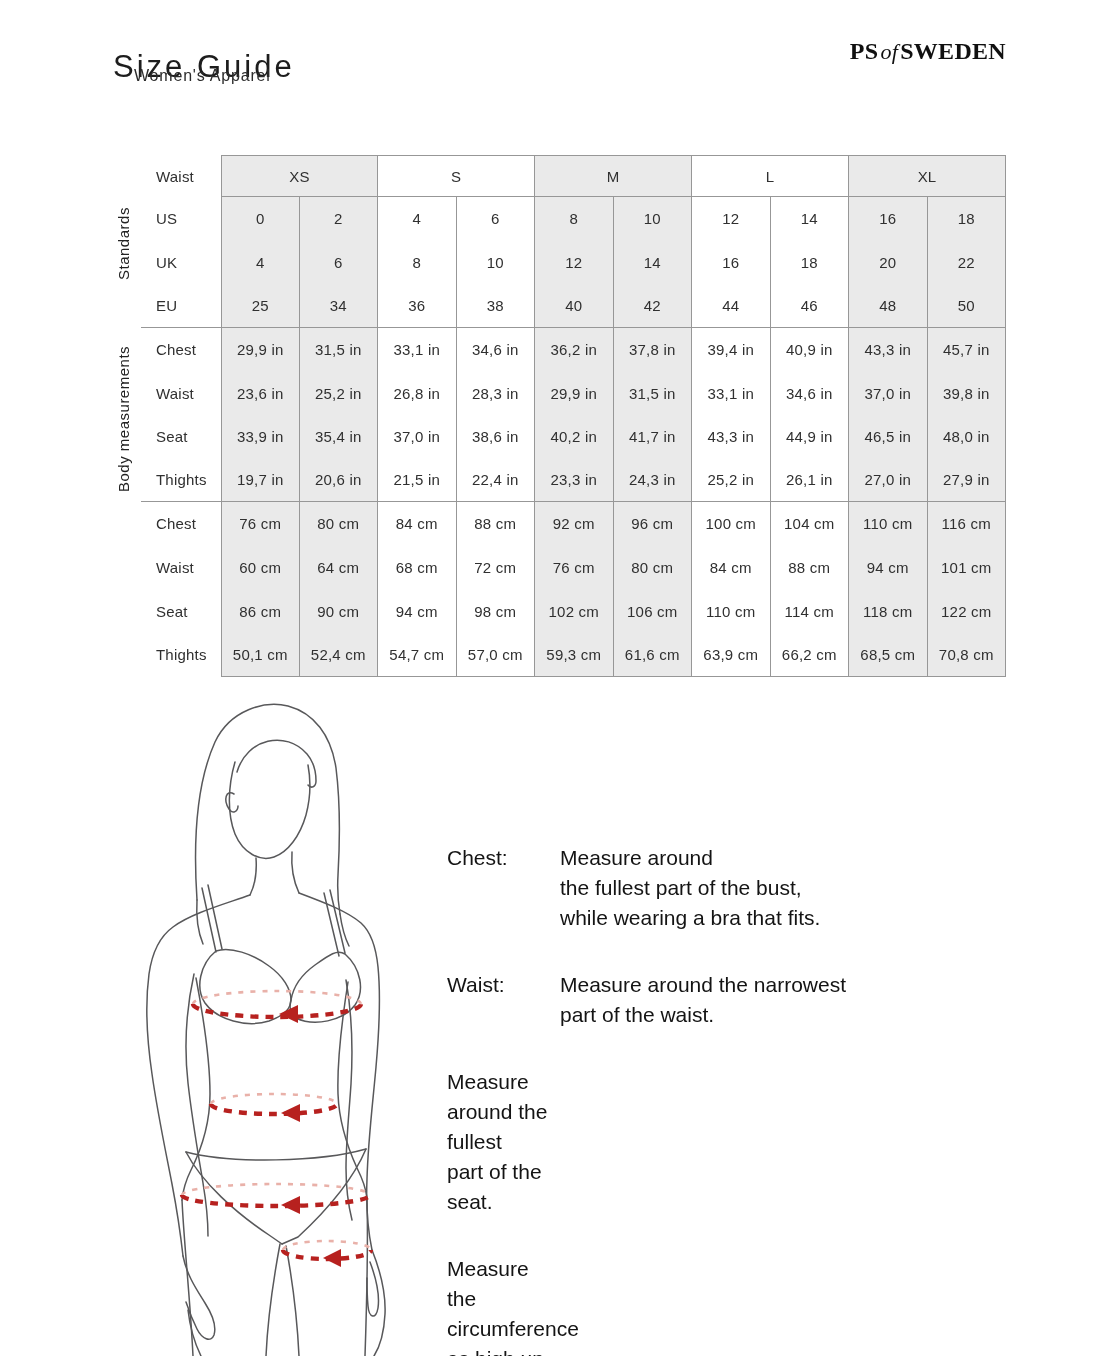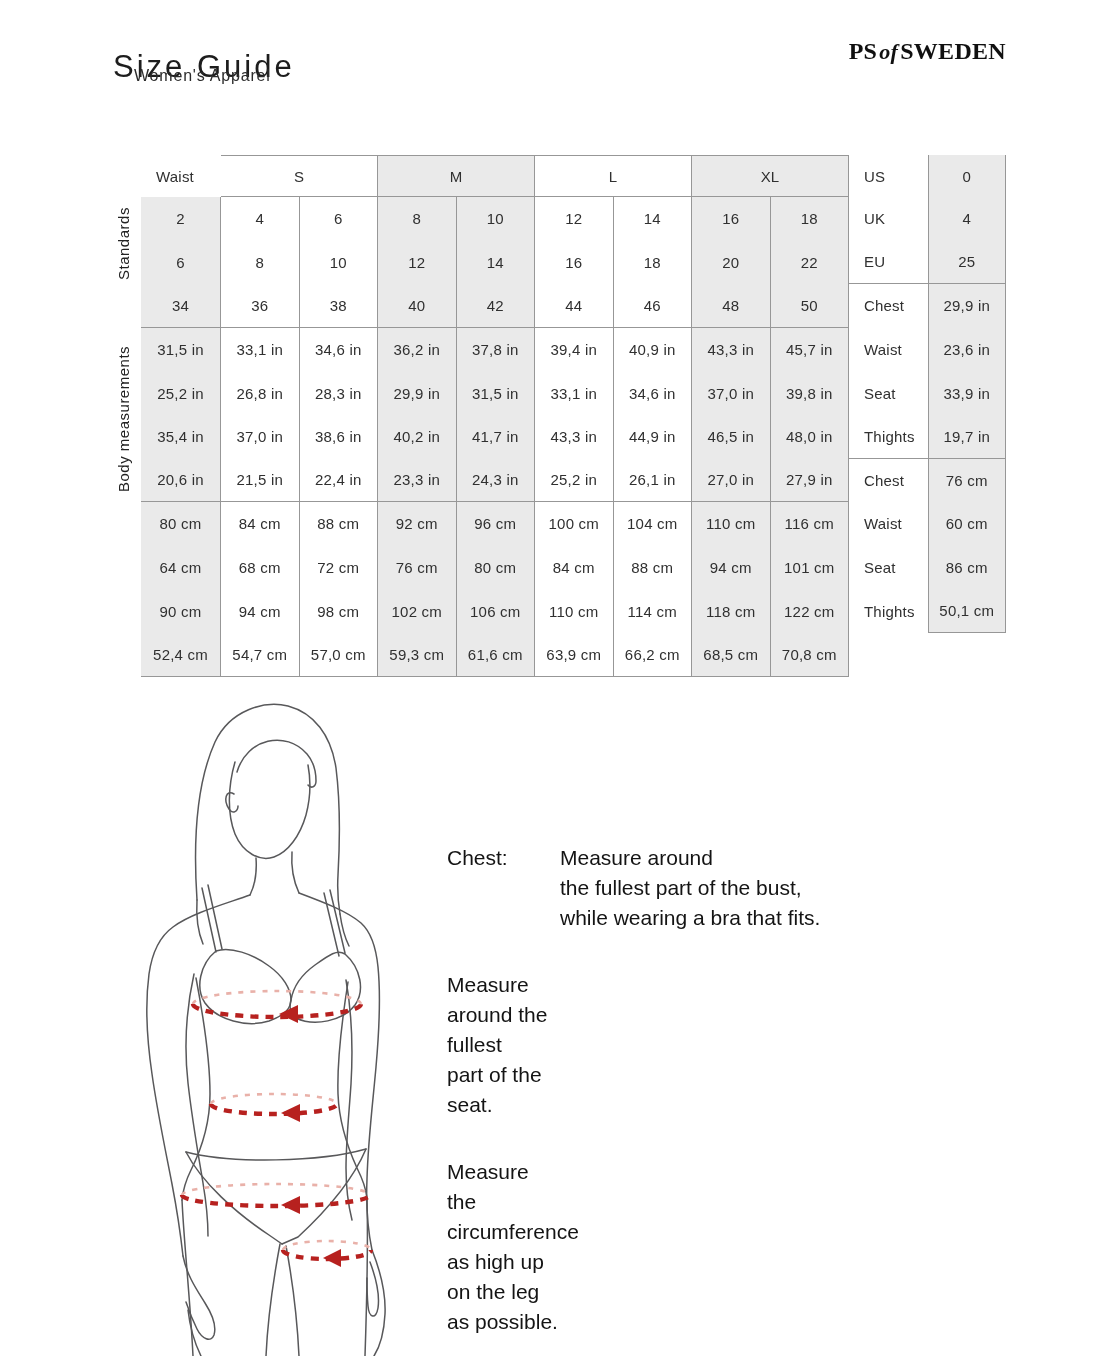--- a/index.html
+++ b/index.html
@@ -17,21 +17,21 @@
     background:#ffffff;
     font-family:"Liberation Sans", sans-serif;
     color:var(--txt);
   }
   
   #hdr-title{position:absolute;left:113px;top:28px;font-size:31px;font-weight:400;
     letter-spacing:3px;color:#1d1d1d;}
   #hdr-sub{position:absolute;left:114px;top:67px;font-size:16px;letter-spacing:.8px;color:#2c2c2c;margin-left:20px;}
   #brand{position:absolute;right:104px;top:38px;font-family:"Liberation Serif", serif;
     font-weight:700;font-size:24px;letter-spacing:.3px;color:#101010;white-space:nowrap;}
-  #brand .of{font-style:italic;font-weight:700;font-size:22px;margin:16px 2px;}
+  #brand .of{font-style:italic;font-weight:400;font-size:22px;margin:16px 2px;}
   
   #tablewrap{position:absolute;left:106px;top:155px;}
   .side-label{position:absolute;left:0;width:34px;writing-mode:vertical-rl;transform:rotate(180deg);
     display:flex;align-items:center;justify-content:center;font-size:15px;letter-spacing:.5px;color:#222;}
   #side-standards{top:0;height:177px;}
   #side-body{top:177px;height:174px;}
   #size-grid{margin-left:35px;display:grid;
     grid-template-columns:80px repeat(10,78.5px);
     grid-template-rows:42px;grid-auto-rows:43.6px;}
   #size-grid > div{display:flex;align-items:center;justify-content:center;
@@ -61,20 +61,21 @@
 
 <h1 id="hdr-title">Size Guide</h1>
 <div id="hdr-sub">Women's Apparel</div>
 <div id="brand"><span>PS</span><span class="of">of</span><span>SWEDEN</span></div>
 
 <section id="tablewrap">
   <div class="side-label" id="side-standards">Standards</div>
   <div class="side-label" id="side-body">Body measurements</div>
   <div id="size-grid">
       <div class="lbl">Waist</div>
+      <div class="hdr shade first">XS</div>
       <div class="hdr">S</div>
       <div class="hdr shade">M</div>
       <div class="hdr">L</div>
       <div class="hdr shade">XL</div>
       <div class="lbl">US</div>
       <div class="cell shade first">0</div>
       <div class="cell shade">2</div>
       <div class="cell">4</div>
       <div class="cell">6</div>
       <div class="cell shade">8</div>
@@ -249,20 +250,25 @@
 </svg>
 
 <section id="instructions">
     <div class="ins-row">
       <div class="term">Chest:</div>
       <div class="desc">Measure around
 the fullest part of the bust,
 while wearing a bra that fits.</div>
     </div>
     <div class="ins-row">
+      <div class="term">Waist:</div>
+      <div class="desc">Measure around the narrowest
+part of the waist.</div>
+    </div>
+    <div class="ins-row">
       <div class="desc">Measure around the fullest
 part of the seat.</div>
     </div>
     <div class="ins-row">
       <div class="desc">Measure the circumference
 as high up on the leg as possible.</div>
     </div>
   </section>
 
 </body></html>

